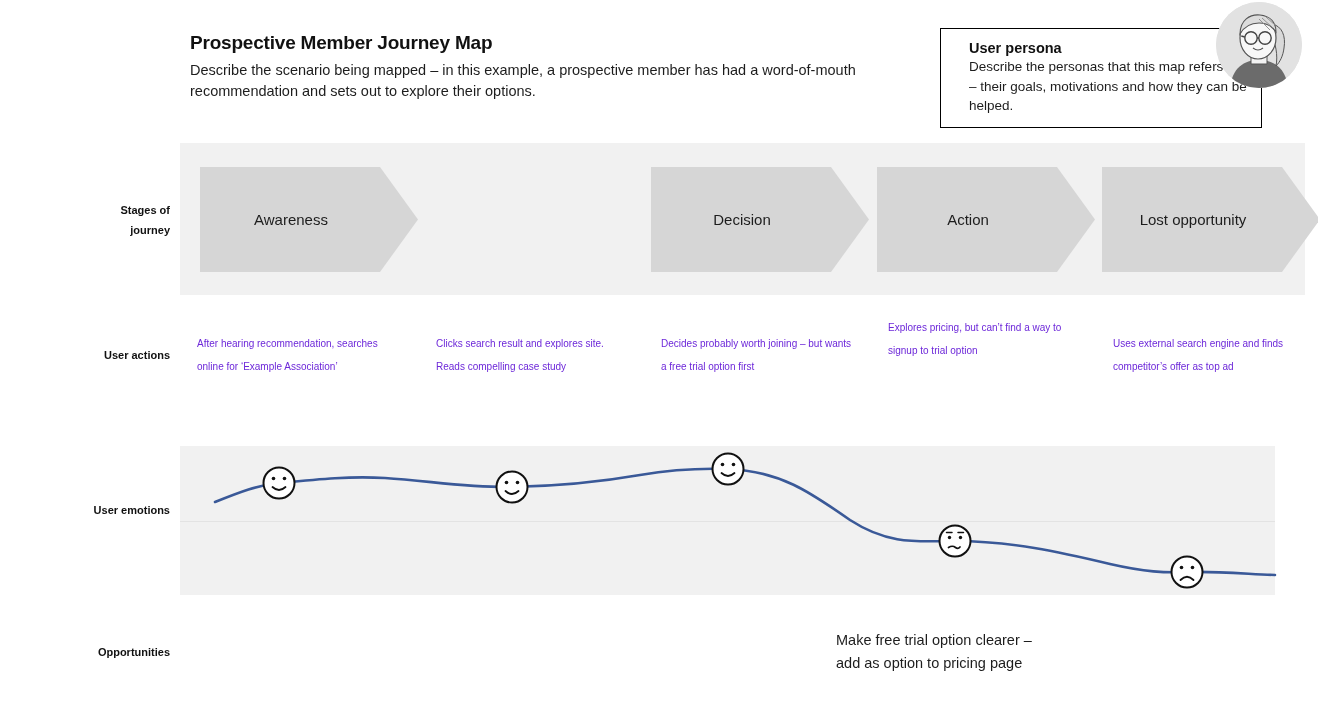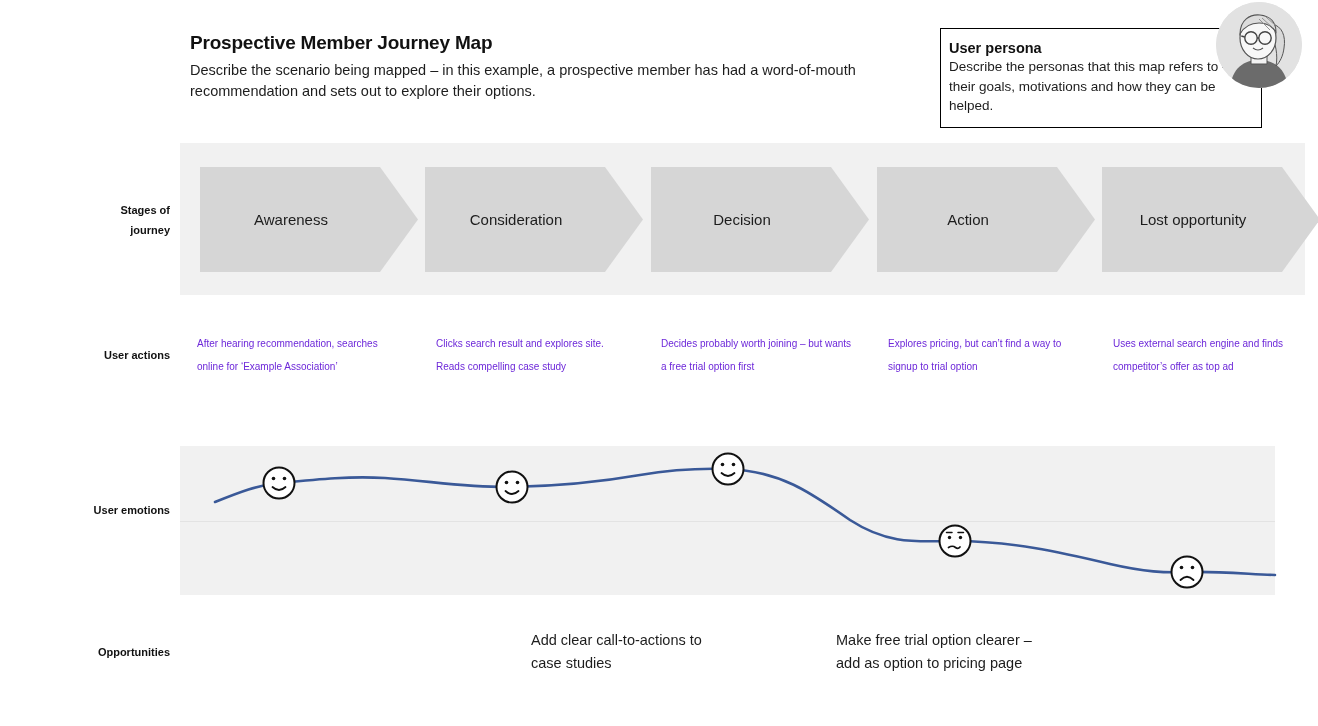--- a/index.html
+++ b/index.html
@@ -22,21 +22,21 @@
   .subtitle {
     position: absolute; left: 190px; top: 60px; width: 705px;
     font-size: 14.5px; line-height: 21px; color: #1d1d1d;
   }
 
   
   .persona-box {
     position: absolute; left: 940px; top: 28px;
     width: 322px; height: 100px;
     border: 1.5px solid #000; background: #fff;
-    padding: 11px 14px 10px 8px;
+    padding: 11px 14px 10px 28px;
   }
   .persona-title { font-size: 14.5px; font-weight: bold; color: #111; margin-bottom: 1px; }
   .persona-desc { font-size: 13.5px; line-height: 19.5px; color: #1d1d1d; }
   .persona-avatar {
     position: absolute; left: 1216px; top: 2px;
     width: 86px; height: 86px; border-radius: 50%;
     background: #e2e2e2; overflow: hidden;
   }
 
   
@@ -123,38 +123,35 @@
   </div>
   <div class="row-label" style="left:20px; top:345px; width:150px;">User actions</div>
   <div class="row-label" style="left:10px; top:500px; width:160px;">User emotions</div>
   <div class="row-label" style="left:10px; top:642px; width:160px;">Opportunities</div>
 
   <div class="stages-band"></div>
   <div class="chevron-row">
     <div class="chevron" style="left:20px; width:218px;">
       <span>Awareness</span>
     </div>
-    <div class="chevron" style="left:245px; width:218px;">
-      <span>Consideration</span>
-    </div>
     <div class="chevron" style="left:471px; width:218px;">
       <span>Decision</span>
     </div>
     <div class="chevron" style="left:697px; width:218px;">
       <span>Action</span>
     </div>
     <div class="chevron" style="left:922px; width:218px;">
       <span>Lost opportunity</span>
     </div>
   </div>
 
   <div class="action-cell" style="left:197px; top:332px; width:195px;">After hearing recommendation, searches online for ‘Example Association’</div>
   <div class="action-cell" style="left:436px; top:332px; width:195px;">Clicks search result and explores site. Reads compelling case study</div>
   <div class="action-cell" style="left:661px; top:332px; width:195px;">Decides probably worth joining – but wants a free trial option first</div>
-  <div class="action-cell" style="left:888px; top:332px; width:190px;">Explores pricing, but can’t find a way to signup to trial option</div>
+  <div class="action-cell" style="left:888px; top:316px; width:190px;">Explores pricing, but can’t find a way to signup to trial option</div>
   <div class="action-cell" style="left:1113px; top:332px; width:190px;">Uses external search engine and finds competitor’s offer as top ad</div>
 
   <div class="emotion-band"></div>
   <div class="emotion-divider"></div>
 
   <svg class="emotion-svg" viewBox="0 0 1318 726">
 
     <path d="M215 502
              C 240 492, 258 485, 279 483
              C 320 479, 350 476, 385 478
@@ -197,16 +194,15 @@
     </g>
 
     <g>
       <circle cx="1187" cy="572" r="15.5" fill="#ffffff" stroke="#111" stroke-width="2"></circle>
       <circle cx="1181.5" cy="567.5" r="1.8" fill="#111"></circle>
       <circle cx="1192.5" cy="567.5" r="1.8" fill="#111"></circle>
       <path d="M1180.5 580 q6.5 -6.5 13 0" fill="none" stroke="#111" stroke-width="1.8" stroke-linecap="round"></path>
     </g>
   </svg>
 
-  <div class="opp-cell" style="left:531px; top:629px; width:185px;">Add clear call-to-actions to case studies</div>
   <div class="opp-cell" style="left:836px; top:629px; width:205px;">Make free trial option clearer – add as option to pricing page</div>
 
 </div>
 
 </body></html>

